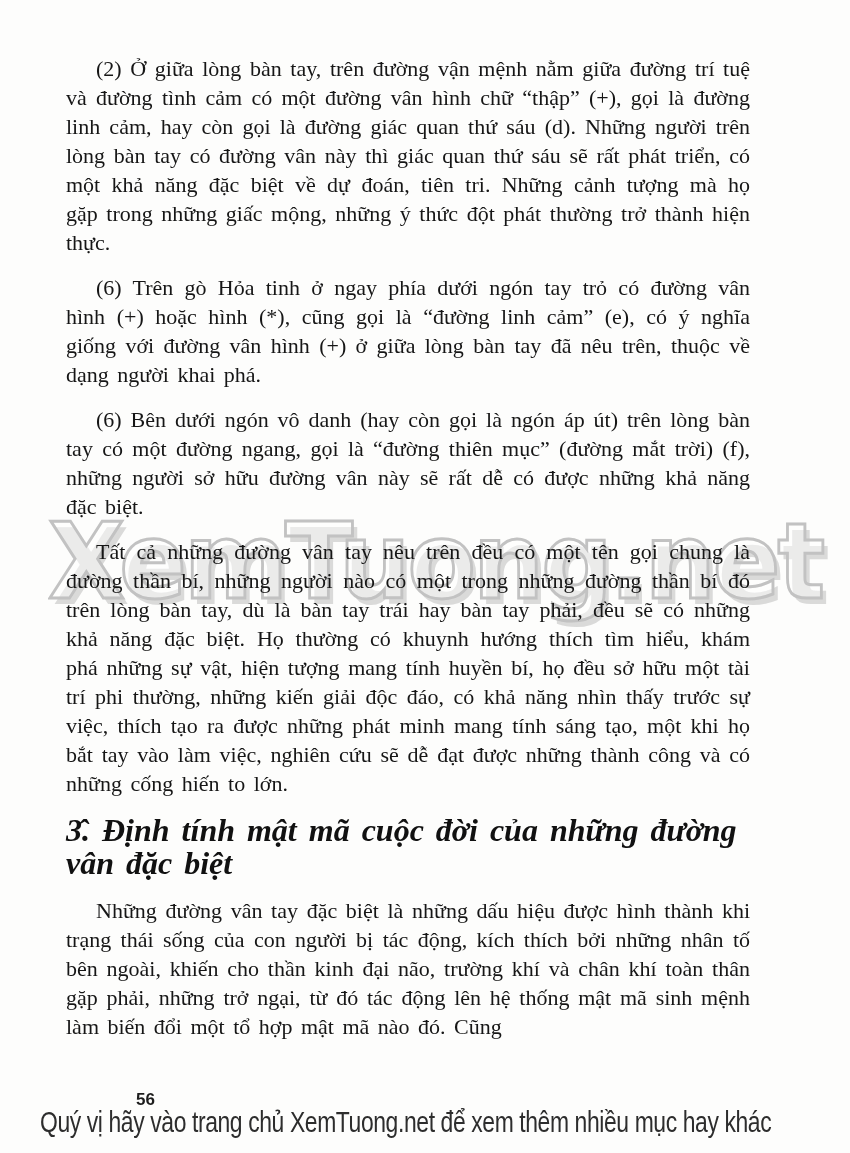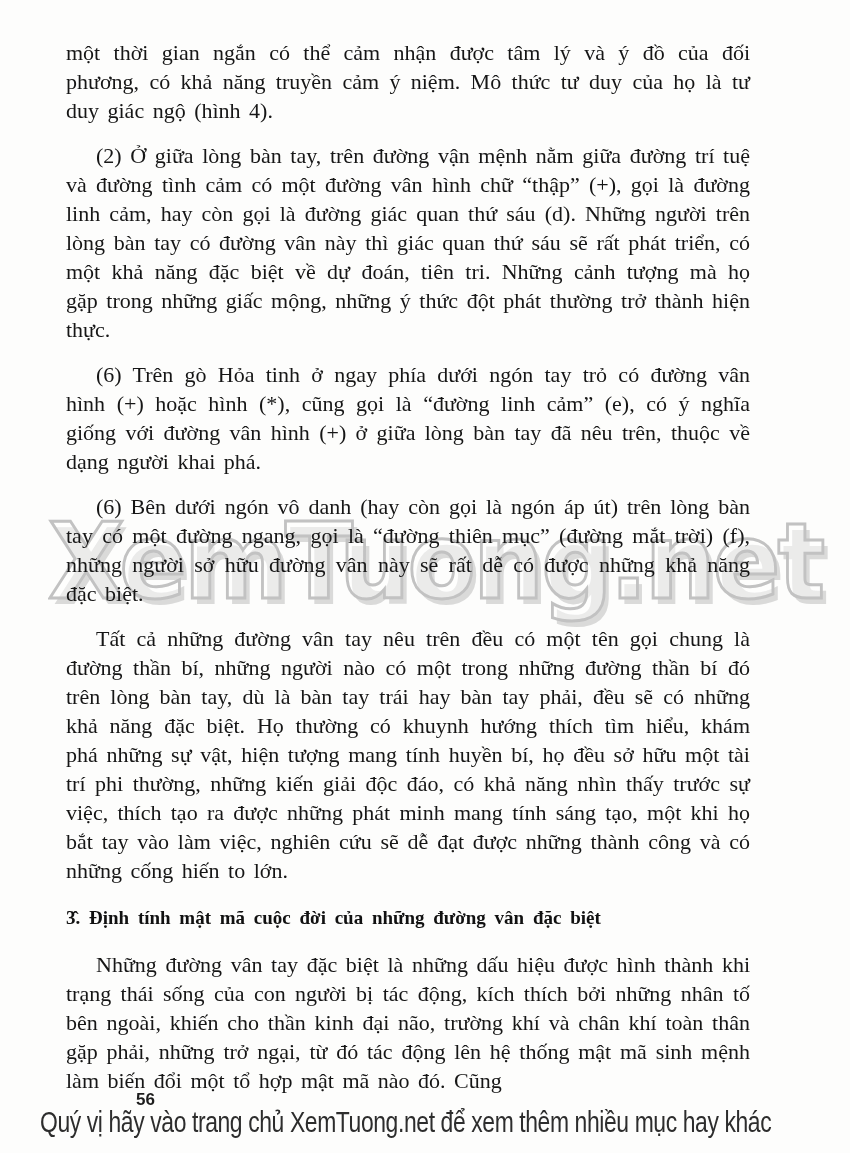--- a/index.html
+++ b/index.html
@@ -31,27 +31,28 @@
   }
   .para {
     margin: 0 0 8px 0;
   }
   .para.indent {
     text-indent: 30px;
     margin-top: 16px;
   }
   .section-heading {
     font-family: "Liberation Serif", "DejaVu Serif", serif;
-    font-size: 19px;
+    font-size: 32px;
     font-weight: bold;
     line-height: 33px;
     margin: 16px 0 12px 0;
     text-align: left;
     word-spacing: 4px;
     color: #111;
+    font-style: italic;
   }
   
   .watermark {
     position: absolute;
     left: 48px;
     top: 500px;
     z-index: 1;
     font-family: "DejaVu Sans", sans-serif;
     font-weight: bold;
     font-size: 106px;
@@ -91,21 +92,20 @@
   }
 </style>
 </head>
 <body>
 
 <div class="page">
 
   <div class="watermark">XemTuong.net</div>
 
   <main class="body-text">
-    <p class="para">một thời gian ngắn có thể cảm nhận được tâm lý và ý đồ của đối phương, có khả năng truyền cảm ý niệm. Mô thức tư duy của họ là tư duy giác ngộ (hình 4).</p>
     <p class="para indent">(2) Ở giữa lòng bàn tay, trên đường vận mệnh nằm giữa đường trí tuệ và đường tình cảm có một đường vân hình chữ “thập” (+), gọi là đường linh cảm, hay còn gọi là đường giác quan thứ sáu (d). Những người trên lòng bàn tay có đường vân này thì giác quan thứ sáu sẽ rất phát triển, có một khả năng đặc biệt về dự đoán, tiên tri. Những cảnh tượng mà họ gặp trong những giấc mộng, những ý thức đột phát thường trở thành hiện thực.</p>
     <p class="para indent">(6) Trên gò Hỏa tinh ở ngay phía dưới ngón tay trỏ có đường vân hình (+) hoặc hình (*), cũng gọi là “đường linh cảm” (e), có ý nghĩa giống với đường vân hình (+) ở giữa lòng bàn tay đã nêu trên, thuộc về dạng người khai phá.</p>
     <p class="para indent">(6) Bên dưới ngón vô danh (hay còn gọi là ngón áp út) trên lòng bàn tay có một đường ngang, gọi là “đường thiên mục” (đường mắt trời) (f), những người sở hữu đường vân này sẽ rất dễ có được những khả năng đặc biệt.</p>
     <p class="para indent">Tất cả những đường vân tay nêu trên đều có một tên gọi chung là đường thần bí, những người nào có một trong những đường thần bí đó trên lòng bàn tay, dù là bàn tay trái hay bàn tay phải, đều sẽ có những khả năng đặc biệt. Họ thường có khuynh hướng thích tìm hiểu, khám phá những sự vật, hiện tượng mang tính huyền bí, họ đều sở hữu một tài trí phi thường, những kiến giải độc đáo, có khả năng nhìn thấy trước sự việc, thích tạo ra được những phát minh mang tính sáng tạo, một khi họ bắt tay vào làm việc, nghiên cứu sẽ dễ đạt được những thành công và có những cống hiến to lớn.</p>
     <h2 class="section-heading">3̂. Định tính mật mã cuộc đời của những đường vân đặc biệt</h2>
     <p class="para indent">Những đường vân tay đặc biệt là những dấu hiệu được hình thành khi trạng thái sống của con người bị tác động, kích thích bởi những nhân tố bên ngoài, khiến cho thần kinh đại não, trường khí và chân khí toàn thân gặp phải, những trở ngại, từ đó tác động lên hệ thống mật mã sinh mệnh làm biến đổi một tổ hợp mật mã nào đó. Cũng</p>
   </main>
 
   <div class="page-number">56</div>
 

